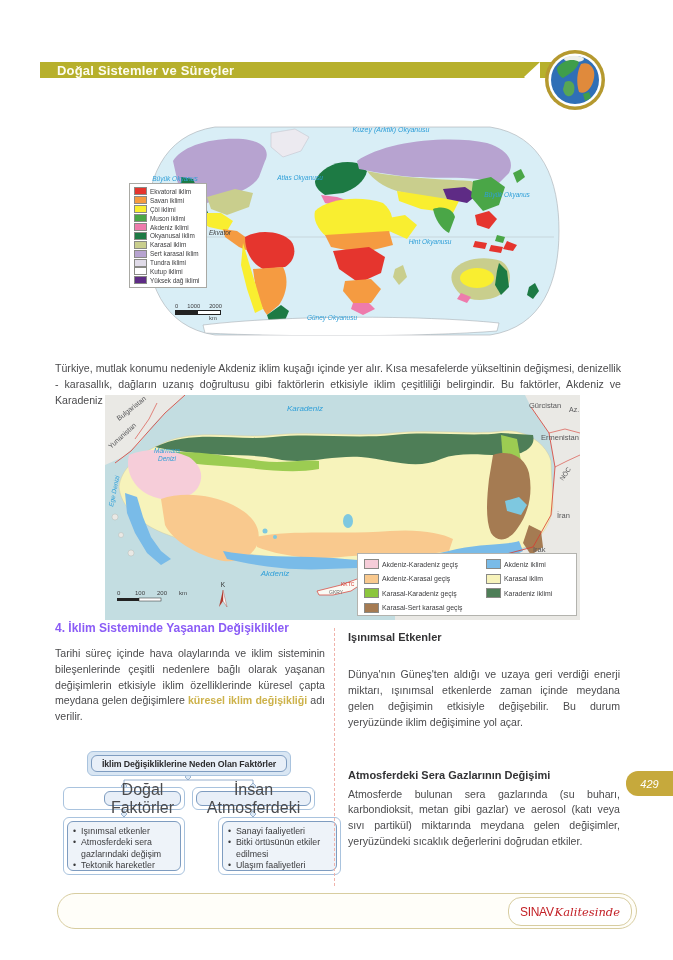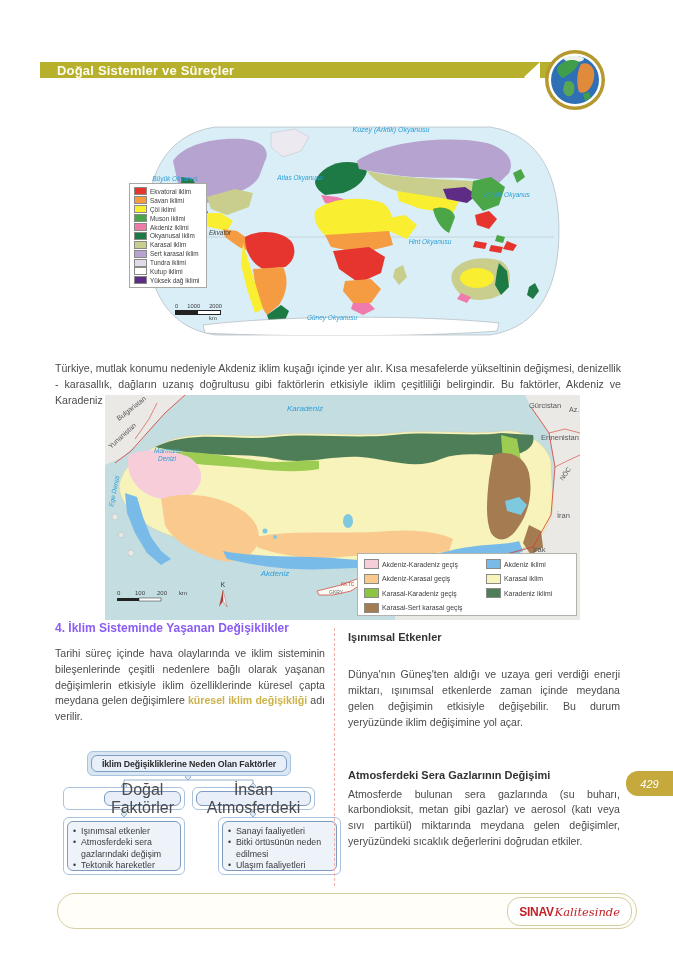--- a/index.html
+++ b/index.html
@@ -60,21 +60,21 @@
   .li{position:relative;padding-left:9px;font-size:8.8px;line-height:1.28;color:#3a3a3c;text-align:left;}
   .li::before{content:"•";position:absolute;left:1px;top:0;color:#3a3a3c;}
 
   
   .tab429{position:absolute;right:0;top:771px;width:47px;height:25px;background:#c6a93c;color:#fff;
           border-radius:12px 0 0 12px;font-size:11px;display:flex;align-items:center;justify-content:center;font-style:italic;}
   .footer{position:absolute;left:57px;top:893px;width:580px;height:36px;border:1.2px solid #d8cda0;
           border-radius:18px;box-sizing:border-box;background:#fffef9;}
   .brand{position:absolute;right:4px;top:3px;height:27px;border:1px solid #d8cda0;border-radius:13px;
          background:#fff;display:flex;align-items:center;padding:0 11px;}
-  .brand .b1{color:#c32026;font-weight:bold;font-size:12px;letter-spacing:-0.3px;}
+  .brand .b1{color:#c32026;font-weight:normal;font-size:12px;letter-spacing:-0.3px;}
   .brand .b2{color:#c32026;font-family:"DejaVu Serif",serif;font-style:italic;font-size:11.5px;margin-left:1px;}
 
   svg text{font-family:"Liberation Sans",sans-serif;}
   .sea-lab{fill:#2f9fd8;font-style:italic;}
   .cty-lab{fill:#58585a;}
 </style>
 </head>
 <body>
 
 <div class="page">
@@ -372,21 +372,21 @@
     <div class="fc-outer" style="left:63px;top:817px;width:122px;height:58px;">
       <div class="fc-inner fc-list">
         <div class="li">Işınımsal etkenler</div>
         <div class="li">Atmosferdeki sera gazlarındaki değişim</div>
         <div class="li">Tektonik hareketler</div>
       </div>
     </div>
     <div class="fc-outer" style="left:192px;top:817px;width:123px;height:58px;margin-left:26px;">
       <div class="fc-inner fc-list">
         <div class="li">Sanayi faaliyetleri</div>
-        <div class="li">Bitki örtüsünün neden edilmesi</div>
+        <div class="li">Bitki örtüsünün etkiler edilmesi</div>
         <div class="li">Ulaşım faaliyetleri</div>
       </div>
     </div>
   </div>
 
   <div class="divider"></div>
 
   <div class="colR">
     <div class="h-black" style="margin-top:11px;">Işınımsal Etkenler</div>
     <p class="para" style="margin-top:24px;">Dünya'nın Güneş'ten aldığı ve uzaya geri verdiği enerji miktarı, ışınımsal etkenlerde zaman içinde meydana gelen değişimin etkisiyle değişebilir. Bu durum yeryüzünde iklim değişimine yol açar.</p>

